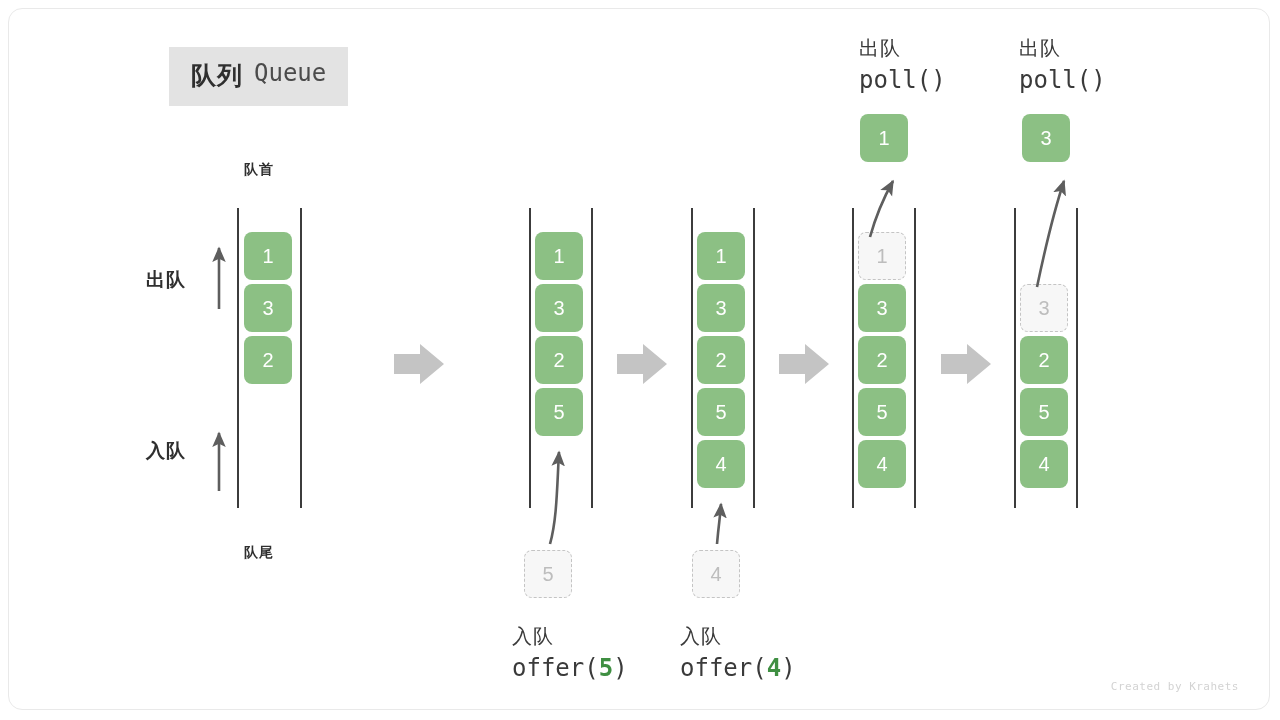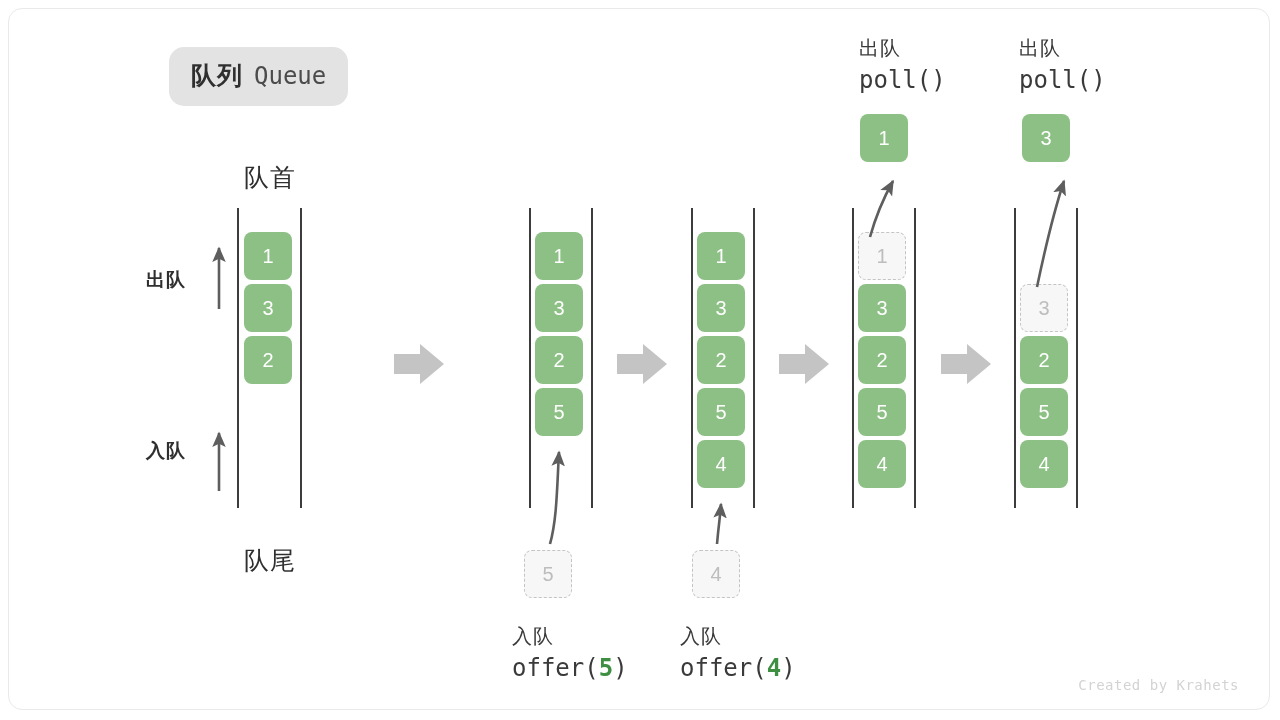--- a/index.html
+++ b/index.html
@@ -17,31 +17,31 @@
     border-radius:14px;
     box-sizing:border-box;
     overflow:hidden;
   }
   .stage{position:absolute;left:0;top:0;width:1262px;height:702px;}
 
   
   .title-badge{
     position:absolute;left:160px;top:38px;
     background:#e3e3e3;
-    border-radius:15px;
+    border-radius:0;
     padding:12px 22px 14px 22px;
-    display:flex;align-items:center;gap:11px;
+    display:flex;align-items:flex-start;gap:11px;
     white-space:nowrap;
   }
   .title-cn{font-size:25px;font-weight:bold;color:#2f2f2f;letter-spacing:1px;}
   .title-en{font-family:"DejaVu Sans Mono","Liberation Mono",monospace;font-size:24px;color:#4b4b4b;}
 
   
   .hdr-label{
-    position:absolute;font-size:25px;font-weight:normal;color:#2f2f2f;
+    position:absolute;font-size:14px;font-weight:bold;color:#2f2f2f;
     letter-spacing:1px;white-space:nowrap;
   }
   .side-label{
     position:absolute;font-size:19px;font-weight:bold;color:#2f2f2f;
     letter-spacing:1px;white-space:nowrap;
   }
 
   
   .rail{position:absolute;width:1.6px;background:#3c3c3c;}
 
@@ -68,21 +68,21 @@
   .caption .code{
     display:block;font-family:"DejaVu Sans Mono","Liberation Mono",monospace;
     font-size:24px;color:#3a3a3a;
   }
   .caption .code .arg{color:#3f8f42;font-weight:bold;}
 
   
   .watermark{
     position:absolute;right:32px;bottom:18px;
     font-family:"DejaVu Sans Mono","Liberation Mono",monospace;
-    font-size:14px;color:#d3d3d3;letter-spacing:0.5px;white-space:nowrap;
+    font-size:11px;color:#d3d3d3;letter-spacing:0.5px;white-space:nowrap;
   }
 
   svg.overlay{position:absolute;left:0;top:0;width:1262px;height:702px;pointer-events:none;}
 </style>
 </head>
 <body>
 
 <div class="card">
 <div class="stage">
 

